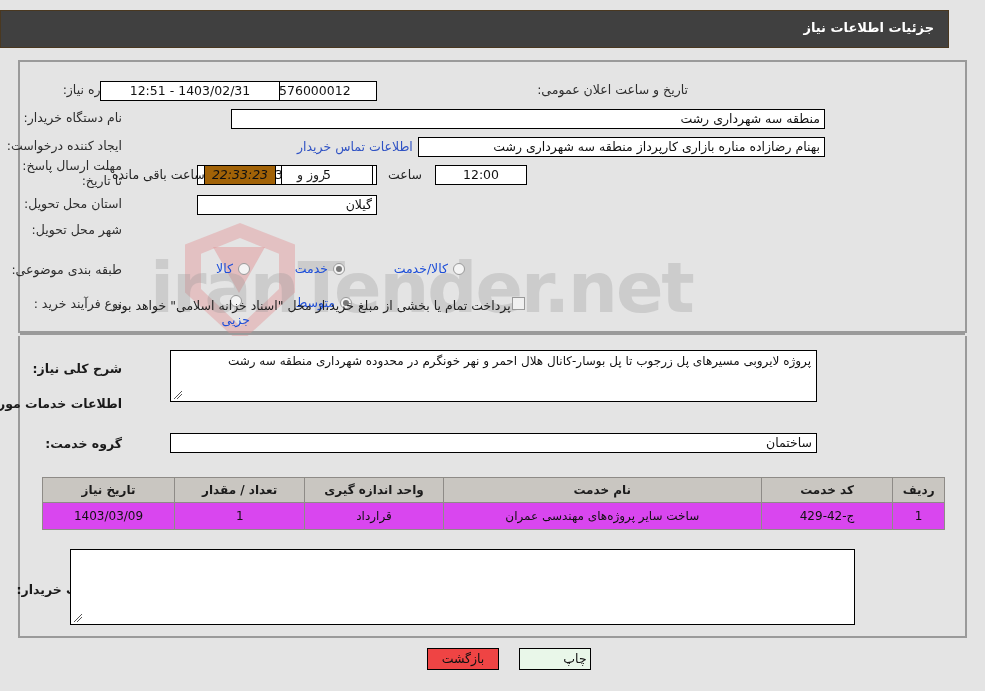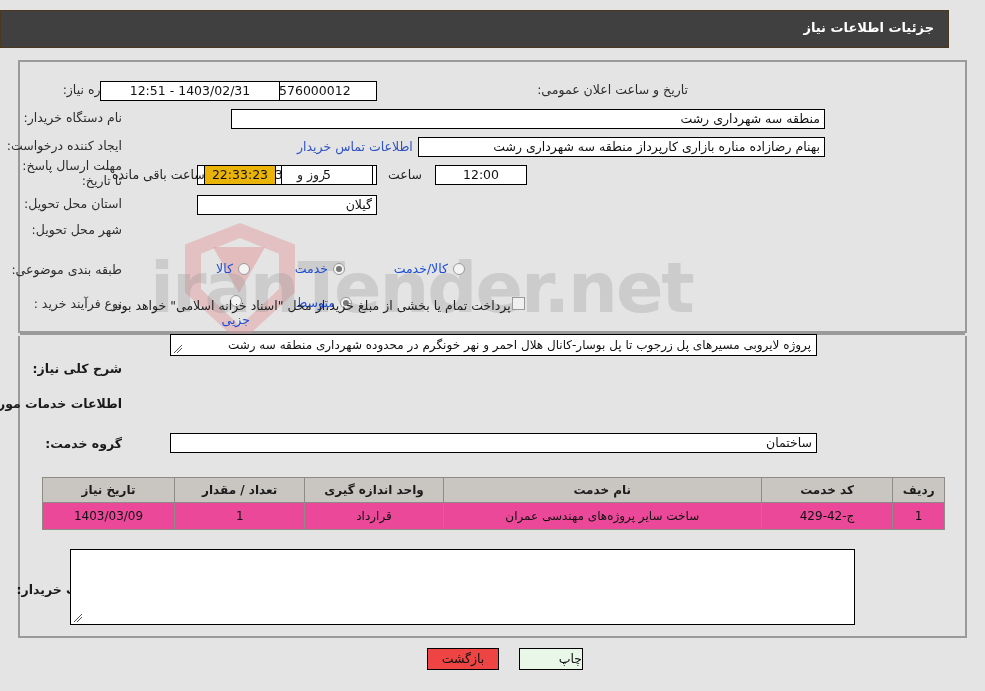--- a/index.html
+++ b/index.html
@@ -69,21 +69,21 @@
     white-space:nowrap;
   }
   .lbl-2line{line-height:15px;}
   .box{
     background:#ffffff;border:1px solid #000;
     box-sizing:border-box;height:20px;line-height:18px;
     font-size:12.5px;color:#111;padding:0 4px;
     text-align:center;white-space:nowrap;overflow:hidden;
   }
   .box.right{text-align:right;}
-  .box.ivory{background:#eab308;}
+  .box.ivory{background:#a16207;font-style:italic;}
 
   .link{
     color:#2f52c4;font-size:12.5px;text-decoration:none;white-space:nowrap;
     cursor:pointer;
   }
   .plaintext{font-size:12.5px;color:#222;white-space:nowrap;}
 
   
   .radio{
     display:inline-block;width:12px;height:12px;border-radius:50%;
@@ -122,31 +122,31 @@
     position:absolute;left:42px;top:477px;width:903px;
     border-collapse:collapse;font-size:12px;
     background:#fff;
   }
   table.items th{
     background:#c9c6c1;border:1px solid #8e8b87;
     height:24px;font-weight:bold;color:#1c1c1c;font-size:12px;
     padding:0 6px;white-space:nowrap;
   }
   table.items td{
-    background:#ec4899;border:1px solid #8e8b87;
+    background:#d946ef;border:1px solid #8e8b87;
     height:26px;color:#111;font-size:12px;text-align:center;padding:0 6px;
   }
 
   
   .btn{
     position:absolute;height:22px;line-height:20px;text-align:center;
     border:1px solid #000;box-sizing:border-box;font-size:12.5px;
     color:#111;cursor:pointer;
   }
-  .btn-print{left:519px;top:648px;width:64px;background:#e9f7e9;padding-left:40px;}
+  .btn-print{left:519px;top:648px;width:72px;background:#e9f7e9;padding-left:40px;}
   .btn-back{left:427px;top:648px;width:72px;background:#ef4444;}
 
   .hr-sep{
     position:absolute;left:20px;top:333px;width:945px;height:2px;background:#9a9a9a;
   }
 </style>
 </head>
 <body>
 
 <div class="page">
@@ -232,21 +232,21 @@
     <span>متوسط</span>
   </div>
   <span class="checkbox" style="position:absolute;left:512px;top:297px;"></span>
   <span class="plaintext" style="position:absolute;left:112px;top:298px;">پرداخت تمام یا بخشی از مبلغ خرید،از محل "اسناد خزانه اسلامی" خواهد بود.</span>
 
   <div class="hr-sep"></div>
 
   <div class="panel2"></div>
 
   <div class="section-title" style="right:863px;top:361px;">شرح کلی نیاز:</div>
-  <div class="ta" style="position:absolute;right:168px;top:334px;left:170px;height:22px;">
+  <div class="ta" style="position:absolute;right:168px;top:350px;left:170px;height:52px;">
     <span>پروژه لایروبی مسیرهای پل زرجوب تا پل بوسار-کانال هلال احمر و نهر خونگرم در محدوده شهرداری منطقه سه رشت</span>
     <span class="grip">
       <svg width="9" height="9" viewBox="0 0 9 9" aria-hidden="true">
         <line x1="0" y1="8" x2="8" y2="0" stroke="#555" stroke-width="1"></line>
         <line x1="3" y1="8" x2="8" y2="3" stroke="#555" stroke-width="1"></line>
       </svg>
     </span>
   </div>
 
   <div class="section-title" style="right:863px;top:396px;">اطلاعات خدمات مورد نیاز</div>

